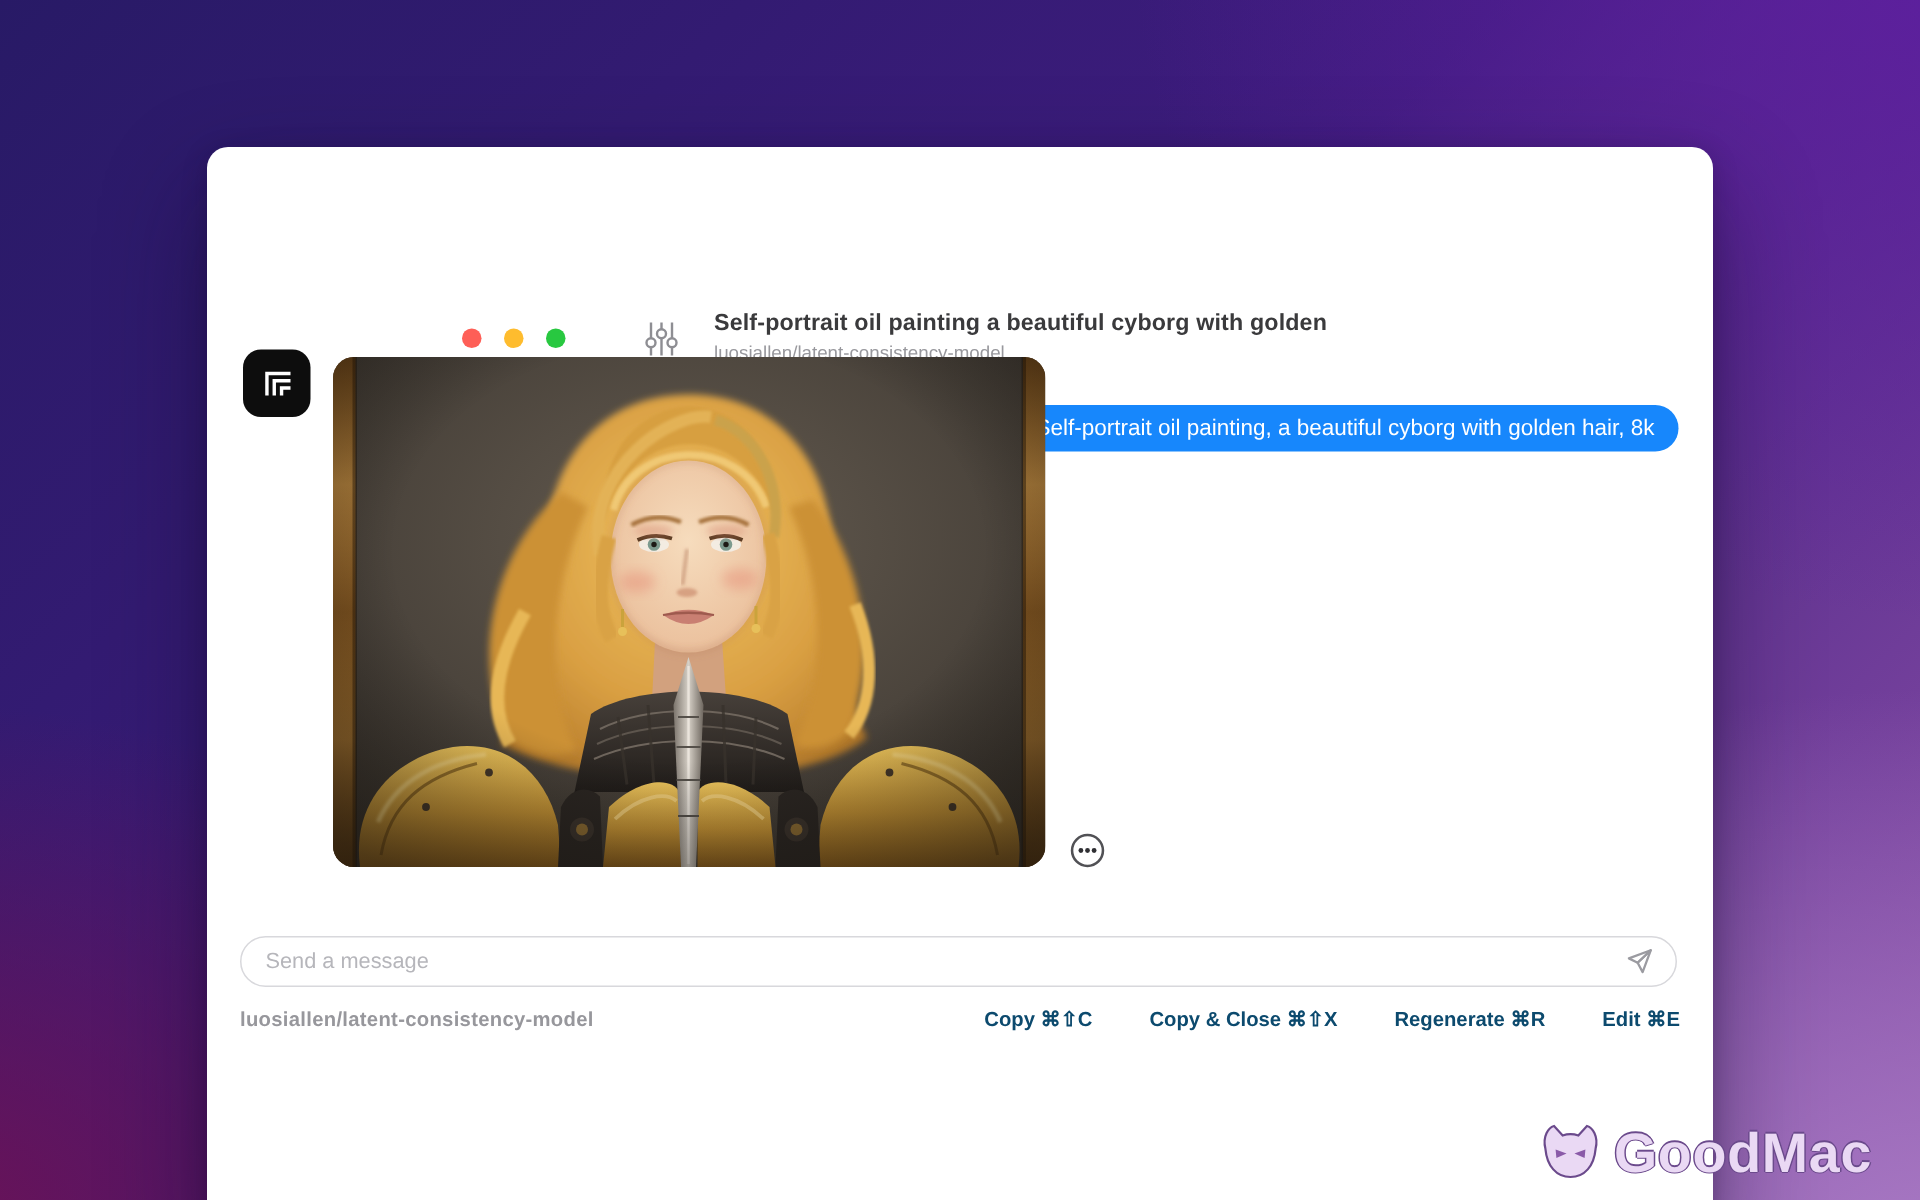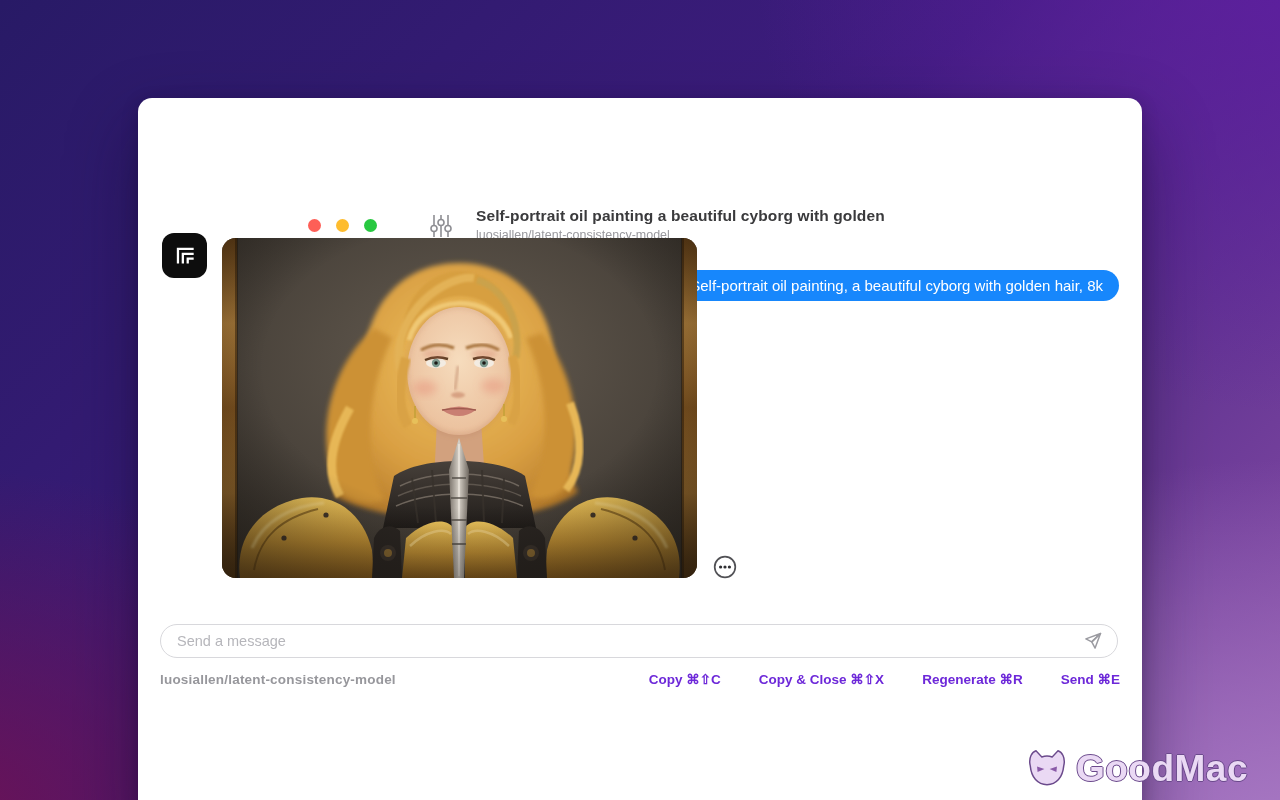--- a/index.html
+++ b/index.html
@@ -67,21 +67,21 @@
   .send-btn { background:none; border:none; cursor:pointer; display:flex; padding:2px; }
 
   
   .footer {
     position:absolute; left:22px; right:22px; top:571px; height:20px;
     display:flex; align-items:center; justify-content:space-between;
     font-size:13.5px; font-weight:bold; color:#97979c; letter-spacing:.2px;
   }
   .footer .model { color:#97979c; }
   .actions { display:flex; gap:38px; }
-  .action { background:none; border:none; cursor:pointer; font:inherit; color:#6d28d9; white-space:nowrap; }
+  .action { background:none; border:none; cursor:pointer; font:inherit; color:#0c4a6e; white-space:nowrap; }
 
   
   .watermark {
     position:absolute; right:32px; bottom:8px; display:flex; align-items:center; gap:6px;text-align:right;
   }
   .wm-text {
     font-size:37px; font-weight:bold; color:#ead9f4; letter-spacing:.5px;
     text-shadow:0 1px 0 #6b4a8c, 0 -1px 0 #6b4a8c, 1px 0 0 #6b4a8c, -1px 0 0 #6b4a8c;
   }
 </style>
@@ -285,21 +285,21 @@
       <button class="action">
         <span>Copy</span>&nbsp;<span>⌘⇧C</span>
       </button>
       <button class="action">
         <span>Copy &amp; Close</span>&nbsp;<span>⌘⇧X</span>
       </button>
       <button class="action">
         <span>Regenerate</span>&nbsp;<span>⌘R</span>
       </button>
       <button class="action">
-        <span>Send</span>&nbsp;<span>⌘E</span>
+        <span>Edit</span>&nbsp;<span>⌘E</span>
       </button>
     </div>
   </div>
 </div>
 
 <div class="watermark">
   <svg width="46" height="46" viewBox="0 0 44 44">
     <path d="M6,19 C4,11 8,5.5 11.5,4.5 L17,10.5 C20.2,9.4 23.8,9.4 27,10.5 L32.5,4.5 C36,5.5 40,11 38,19 C37,30 31,37 22,37 C13,37 7,30 6,19 Z" fill="#ead9f4" stroke="#6b4a8c" stroke-width="1.4"></path>
     <path d="M12.5,19.5 L19.5,22 L13,24.8 Z" fill="#8a5aa8"></path>
     <path d="M31.5,19.5 L24.5,22 L31,24.8 Z" fill="#8a5aa8"></path>

